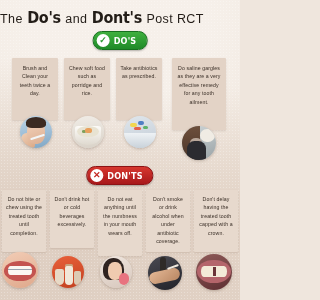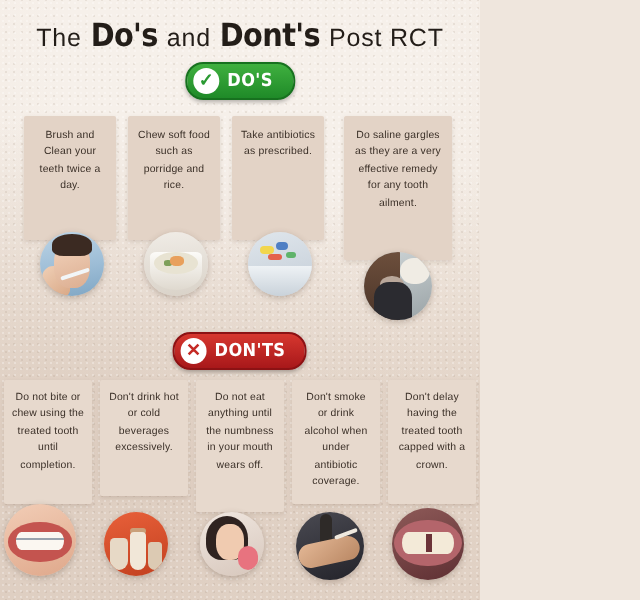--- a/index.html
+++ b/index.html
@@ -22,21 +22,21 @@
     background-image:
       radial-gradient(rgba(255,255,255,.55) .5px, rgba(0,0,0,0) .6px),
       radial-gradient(rgba(150,130,112,.30) .5px, rgba(0,0,0,0) .6px);
     background-size:3px 3px,4px 4px;
     background-position:0 0,1px 2px;
   }
 
   
   .title-row{
     position:absolute;top:8px;left:0;width:240px;
-    text-align:center;white-space:nowrap;
+    white-space:nowrap;
     color:#231d18;
   }
   .t-light{font-size:12.5px;letter-spacing:.4px;}
   .t-bold{
     font-family:"DejaVu Sans",sans-serif;
     font-weight:bold;font-size:16px;letter-spacing:-.3px;
     font-stretch:condensed;
   }
 
   

